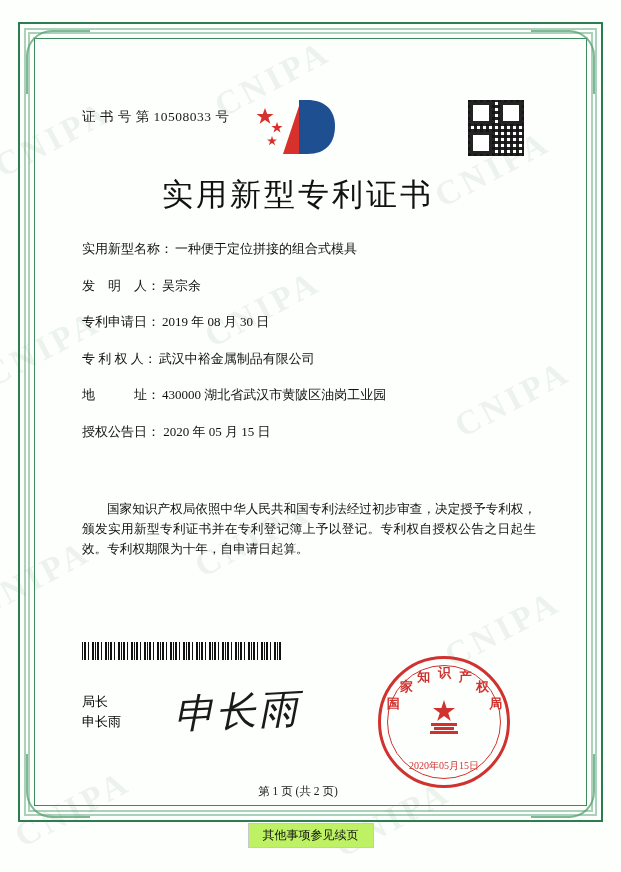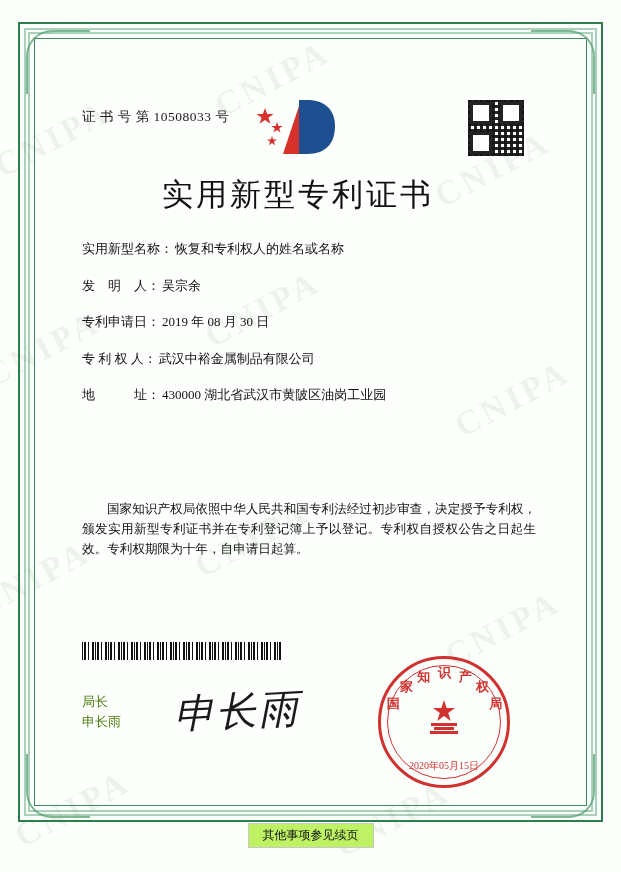--- a/index.html
+++ b/index.html
@@ -193,21 +193,21 @@
       #111 0 1px, #fff 1px 2px, #111 2px 4px, #fff 4px 6px,
       #111 6px 7px, #fff 7px 10px, #111 10px 12px, #fff 12px 13px);
   }
 
   .sign-block {
     position: absolute;
     left: 48px;
     top: 648px;
     font-family: "Liberation Serif", serif;
     font-size: 13px;
-    color: #4d7c0f;
+    color: #000000;
     line-height: 20px;
   }
   .signature {
     position: absolute;
     left: 140px;
     top: 640px;
     font-family: "Liberation Serif", serif;
     font-size: 40px;
     font-style: italic;
     color: #1a1a1a;
@@ -334,39 +334,43 @@
           <polygon points="29,40 30.2,43.5 33.9,43.5 30.9,45.7 32.1,49.2 29,47 25.9,49.2 27.1,45.7 24.1,43.5 27.8,43.5"></polygon>
         </g>
       </svg>
     </div>
 
     <div class="title">实用新型专利证书</div>
 
     <div class="fields">
       <div class="field">
         <span class="lbl">实用新型名称：</span>
-        <span class="val">恢复和专利权人的姓名或名称</span>
+        <span class="val">一种便于定位拼接的组合式模具</span>
       </div>
       <div class="field">
         <span class="lbl">发　明　人：</span>
         <span class="val">吴宗余</span>
       </div>
       <div class="field">
         <span class="lbl">专利申请日：</span>
         <span class="val">2019 年 08 月 30 日</span>
       </div>
       <div class="field">
         <span class="lbl">专 利 权 人：</span>
         <span class="val">武汉中裕金属制品有限公司</span>
       </div>
       <div class="field">
         <span class="lbl">地　　　址：</span>
         <span class="val">430000 湖北省武汉市黄陂区油岗工业园</span>
       </div>
       <div class="row-two">
+        <div class="c1">
+          <span class="lbl">授权公告日：</span>
+          <span class="val">2020 年 05 月 15 日</span>
+        </div>
       </div>
     </div>
 
     <div class="paras">
       <p>国家知识产权局依照中华人民共和国专利法经过初步审查，决定授予专利权，颁发实用新型专利证书并在专利登记簿上予以登记。专利权自授权公告之日起生效。专利权期限为十年，自申请日起算。</p>
     </div>
 
     <div class="barcode"></div>
 
     <div class="sign-block">
@@ -388,18 +392,19 @@
         <svg viewBox="0 0 46 46" width="46" height="46">
           <polygon points="23,4 25.6,12 34,12 27.2,17 29.8,25 23,20 16.2,25 18.8,17 12,12 20.4,12" fill="#d0322f"></polygon>
           <rect x="10" y="27" width="26" height="3" fill="#d0322f"></rect>
           <rect x="13" y="31" width="20" height="3" fill="#d0322f"></rect>
           <rect x="9" y="35" width="28" height="3" fill="#d0322f"></rect>
         </svg>
       </div>
       <div class="seal-date">2020年05月15日</div>
     </div>
 
+    <div class="page-num">第 1 页 (共 2 页)</div>
   </div>
 
   <div class="footer-note">
     <span>其他事项参见续页</span>
   </div>
 </div>
 
 </body></html>

